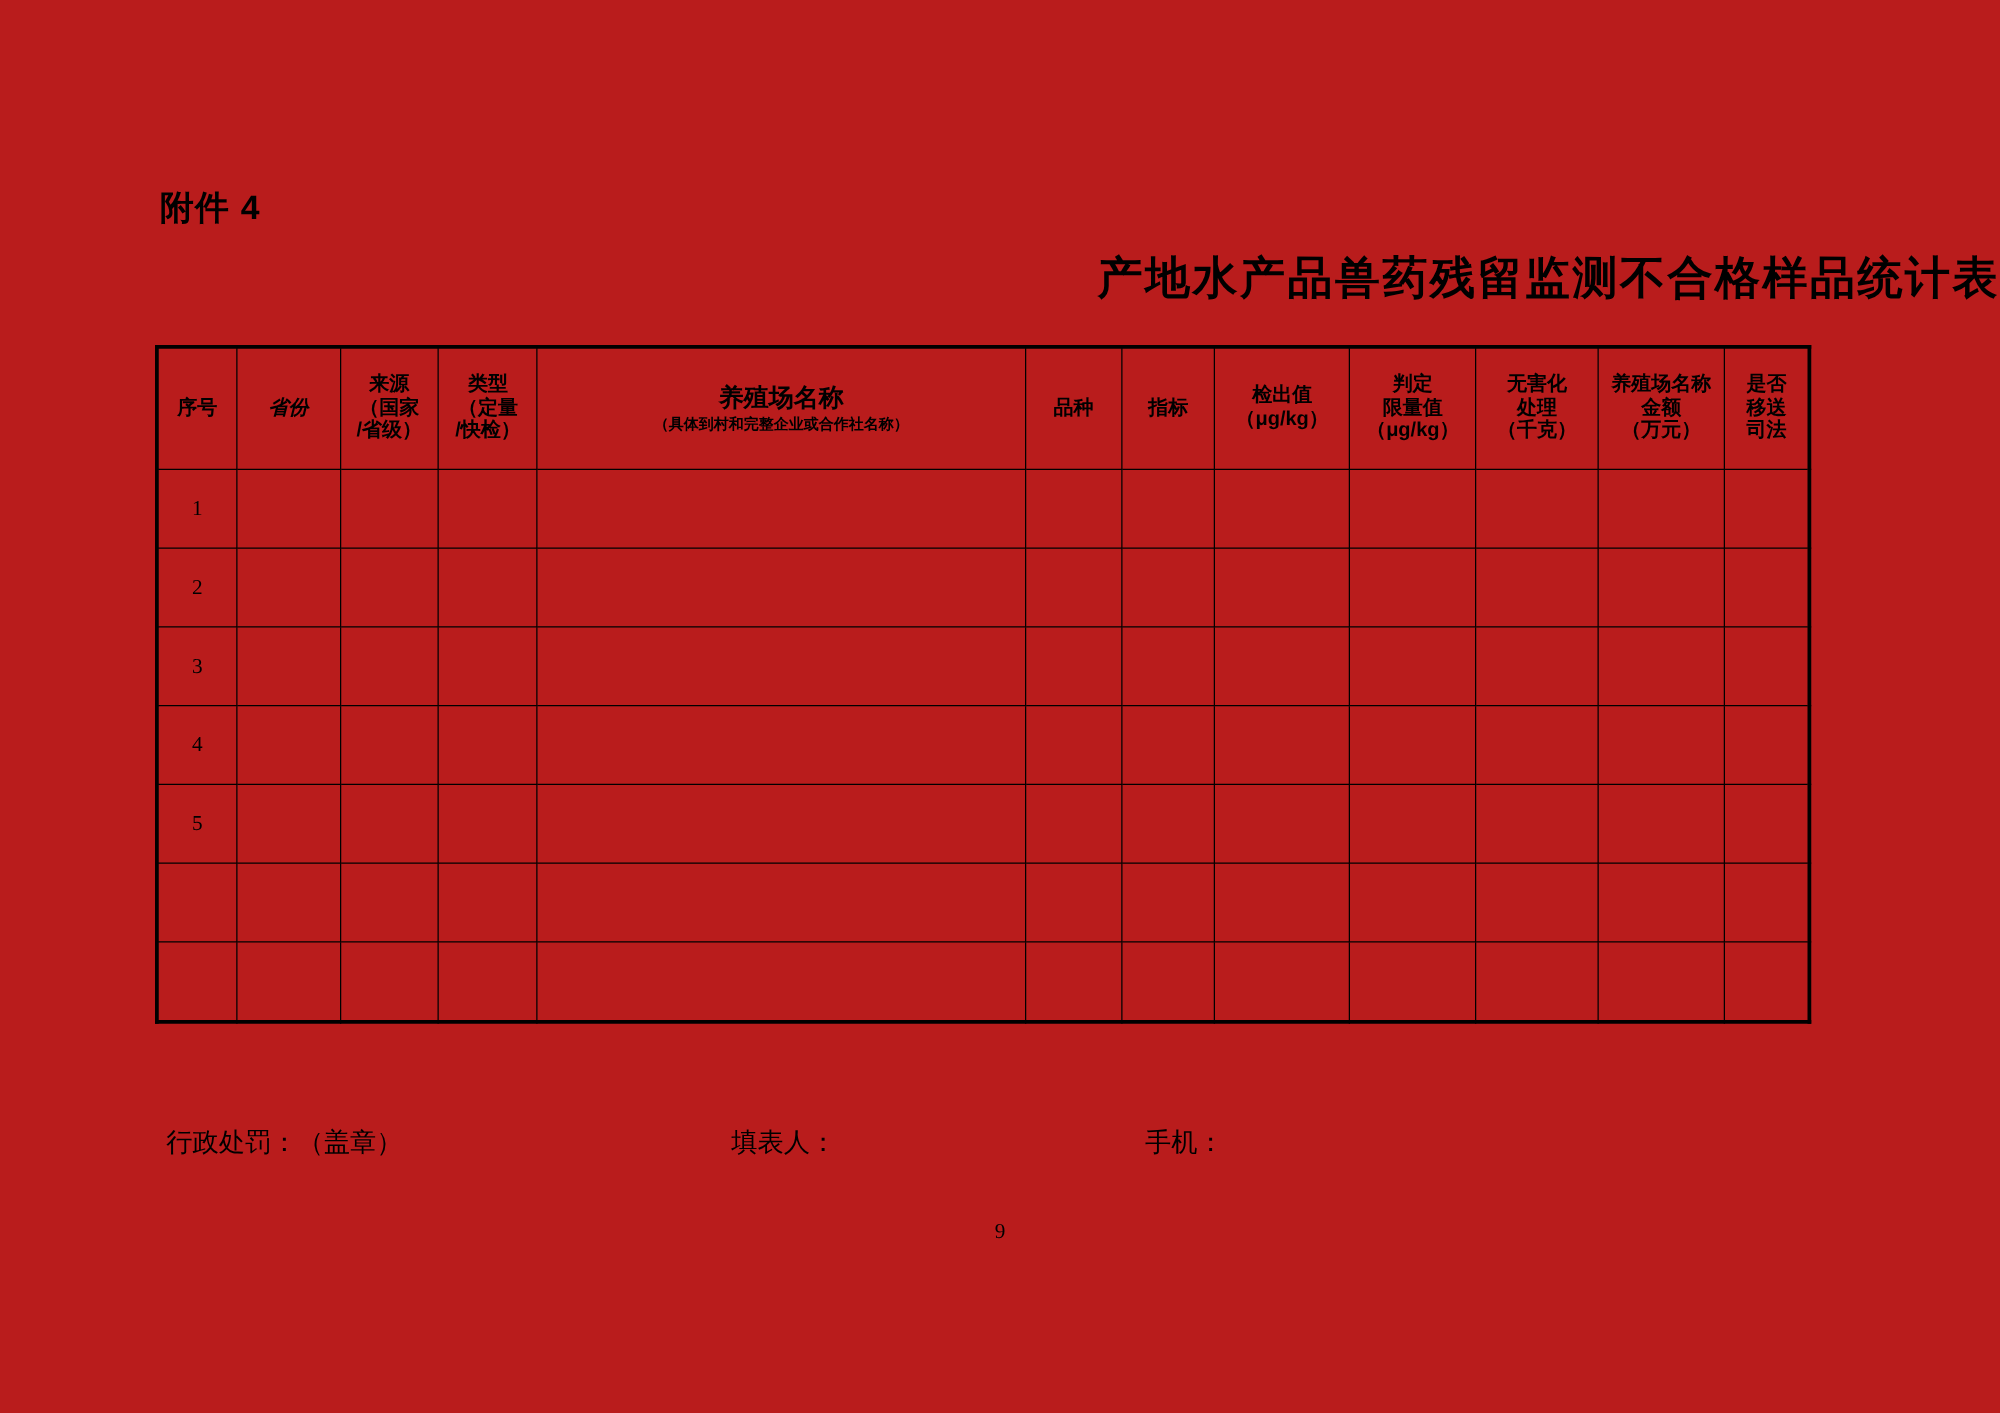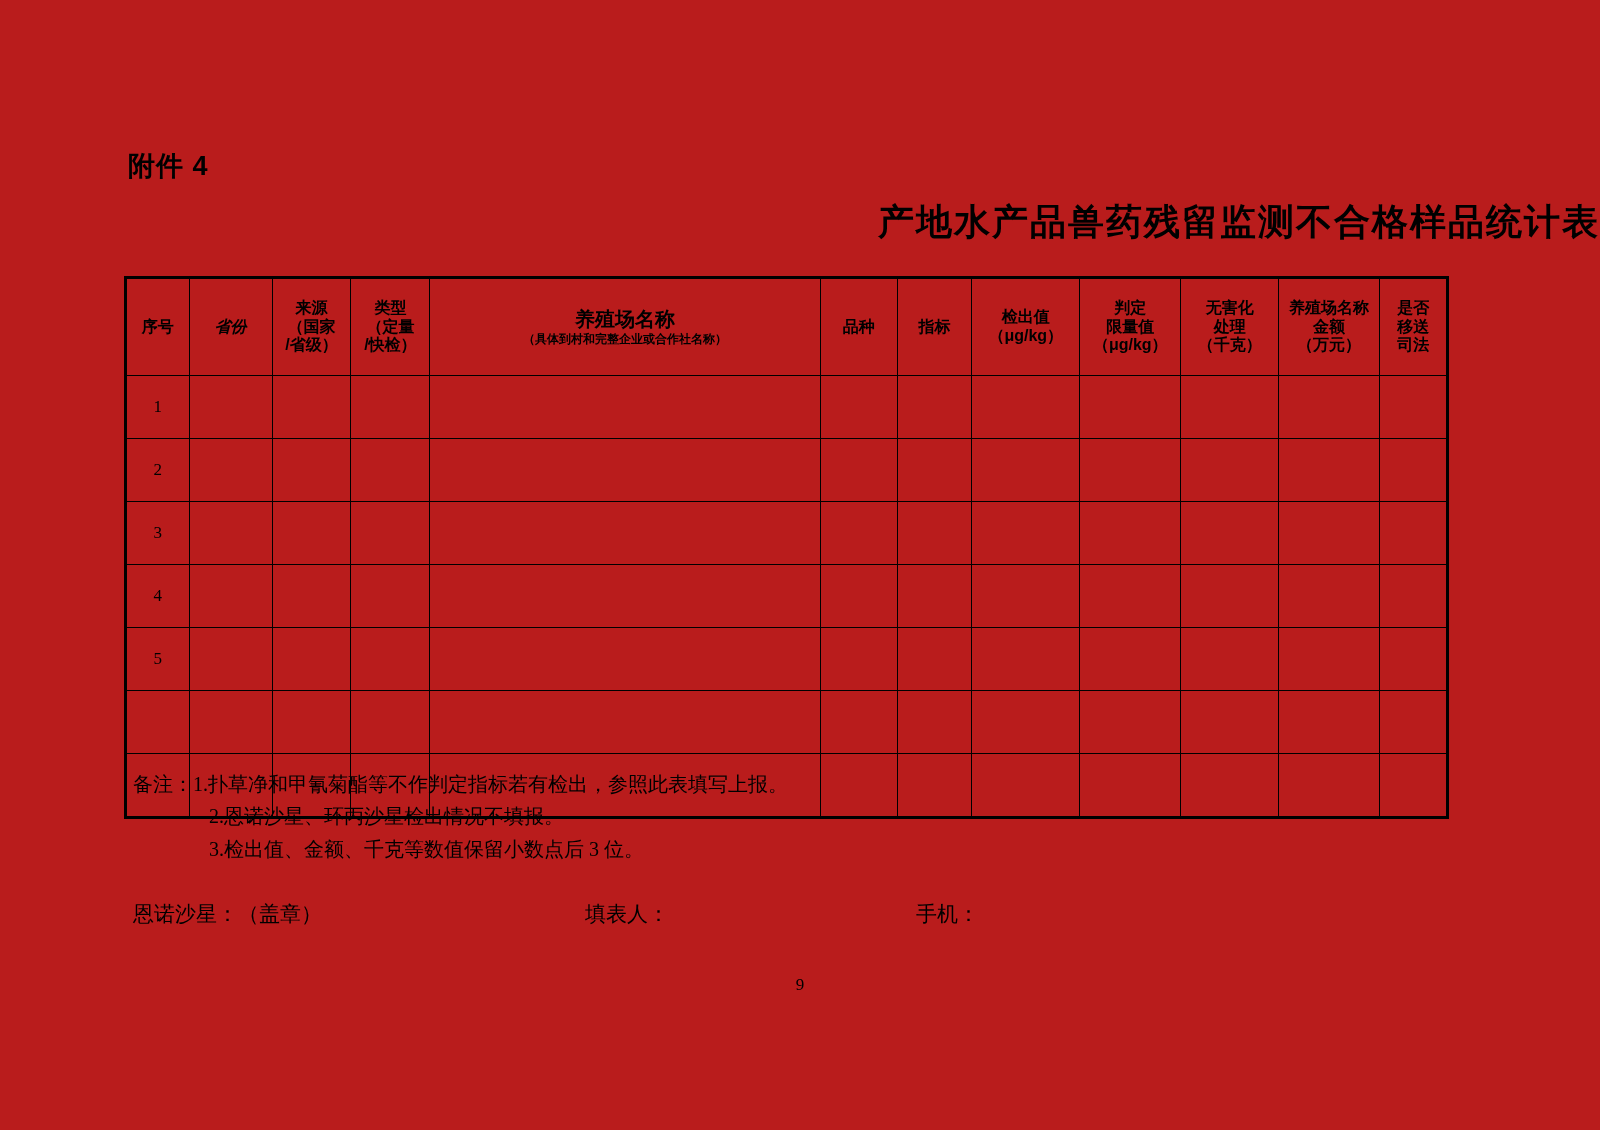--- a/index.html
+++ b/index.html
@@ -283,27 +283,22 @@
           <td></td>
           <td></td>
           <td></td>
           <td></td>
           <td></td>
         </tr>
       </tbody>
     </table>
   </div>
 
-  <div class="notes">
-    <div class="note-line">备注：1.扑草净和甲氰菊酯等不作判定指标若有检出，参照此表填写上报。</div>
-    <div class="note-line note-indent">2.恩诺沙星、环丙沙星检出情况不填报。</div>
-    <div class="note-line note-indent">3.检出值、金额、千克等数值保留小数点后 3 位。</div>
-  </div>
 
   <div class="footer-row">
-    <div class="f1">恩诺沙星：（盖章）</div>
+    <div class="f1">行政处罚：（盖章）</div>
     <div class="f2">填表人：</div>
     <div class="f3">手机：</div>
   </div>
 
   <div class="page-number">9</div>
 
 </div>
 
 </body></html>

